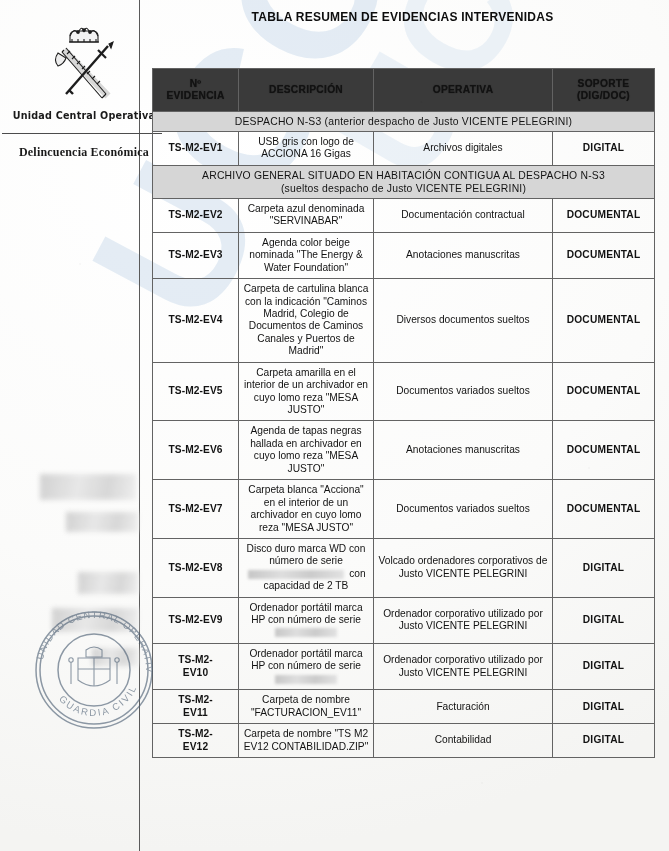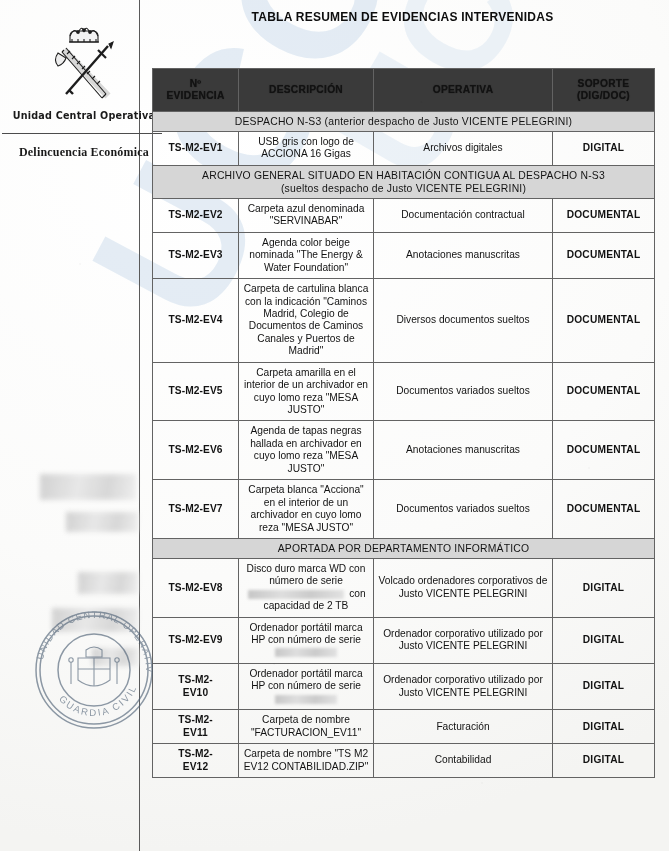--- a/index.html
+++ b/index.html
@@ -377,23 +377,20 @@
             <td class="col-desc">Agenda de tapas negras hallada en archivador en cuyo lomo reza "MESA JUSTO"</td>
             <td class="col-cont">Anotaciones manuscritas</td>
             <td class="col-sup">DOCUMENTAL</td>
           </tr>
           <tr>
             <td class="col-id">TS-M2-EV7</td>
             <td class="col-desc">Carpeta blanca "Acciona" en el interior de un archivador en cuyo lomo reza "MESA JUSTO"</td>
             <td class="col-cont">Documentos variados sueltos</td>
             <td class="col-sup">DOCUMENTAL</td>
           </tr>
-          <tr class="section">
-            <td colspan="4"><span>APORTADA POR DEPARTAMENTO INFORMÁTICO</span></td>
-          </tr>
           <tr>
             <td class="col-id">TS-M2-EV8</td>
             <td class="col-desc"><span>Disco duro marca WD con número de serie </span><span class="redact w-long"></span><span> con capacidad de 2 TB</span></td>
             <td class="col-cont">Volcado ordenadores corporativos de Justo VICENTE PELEGRINI</td>
             <td class="col-sup">DIGITAL</td>
           </tr>
           <tr>
             <td class="col-id">TS-M2-EV9</td>
             <td class="col-desc"><span>Ordenador portátil marca HP con número de serie </span><span class="redact w-mid"></span></td>
             <td class="col-cont">Ordenador corporativo utilizado por Justo VICENTE PELEGRINI</td>

